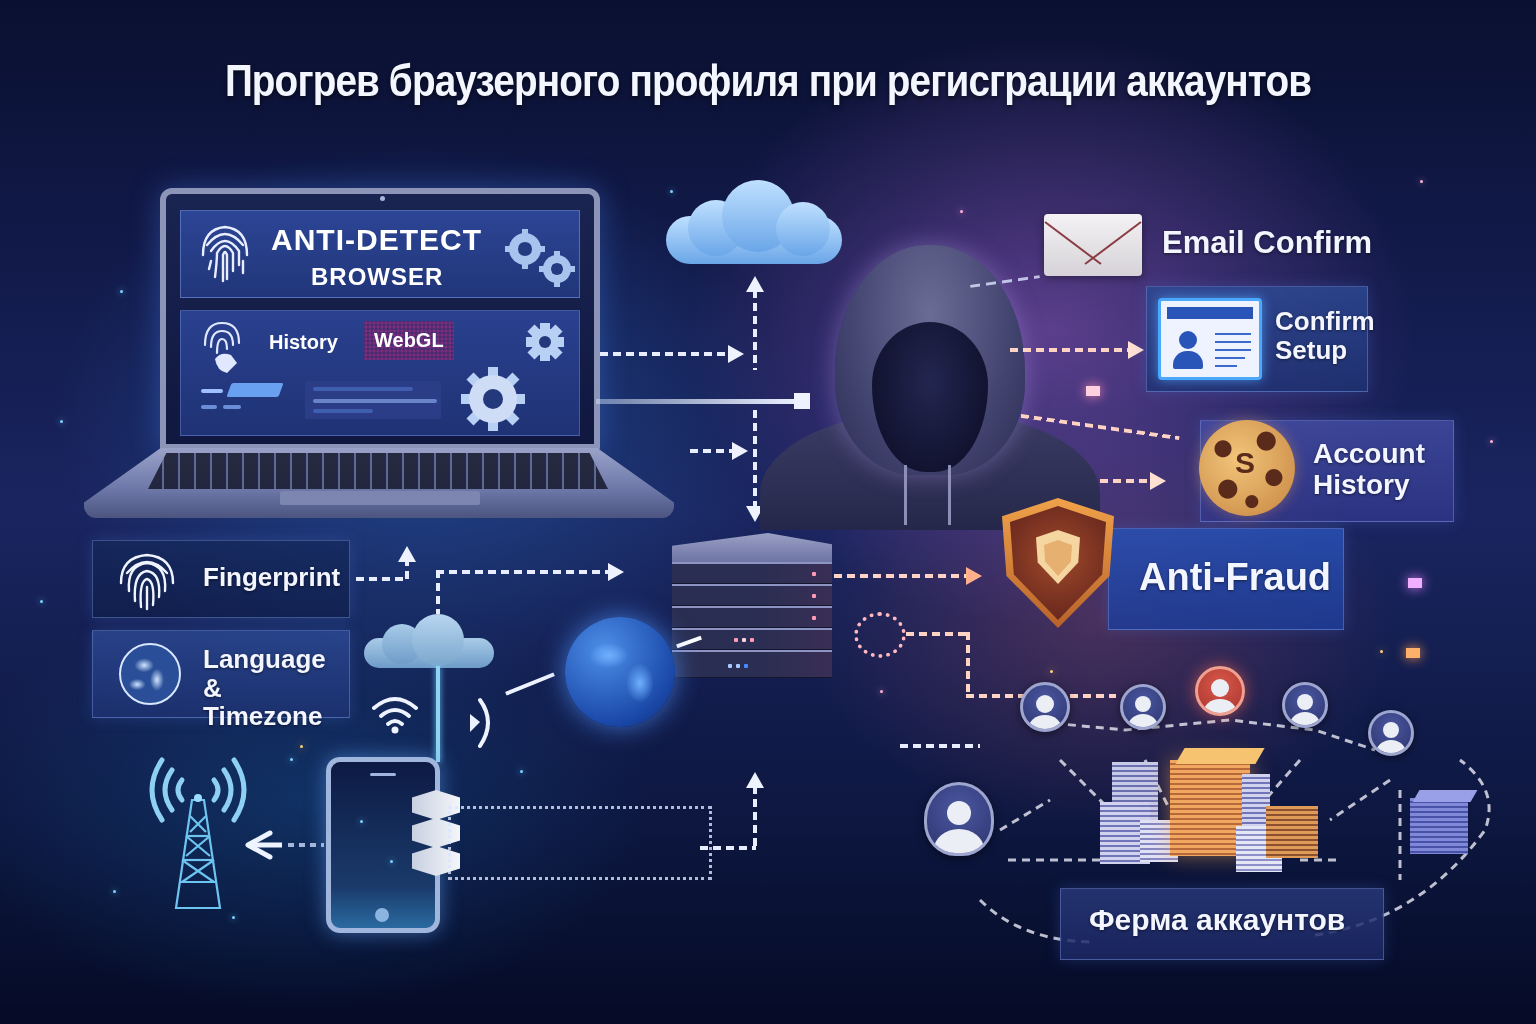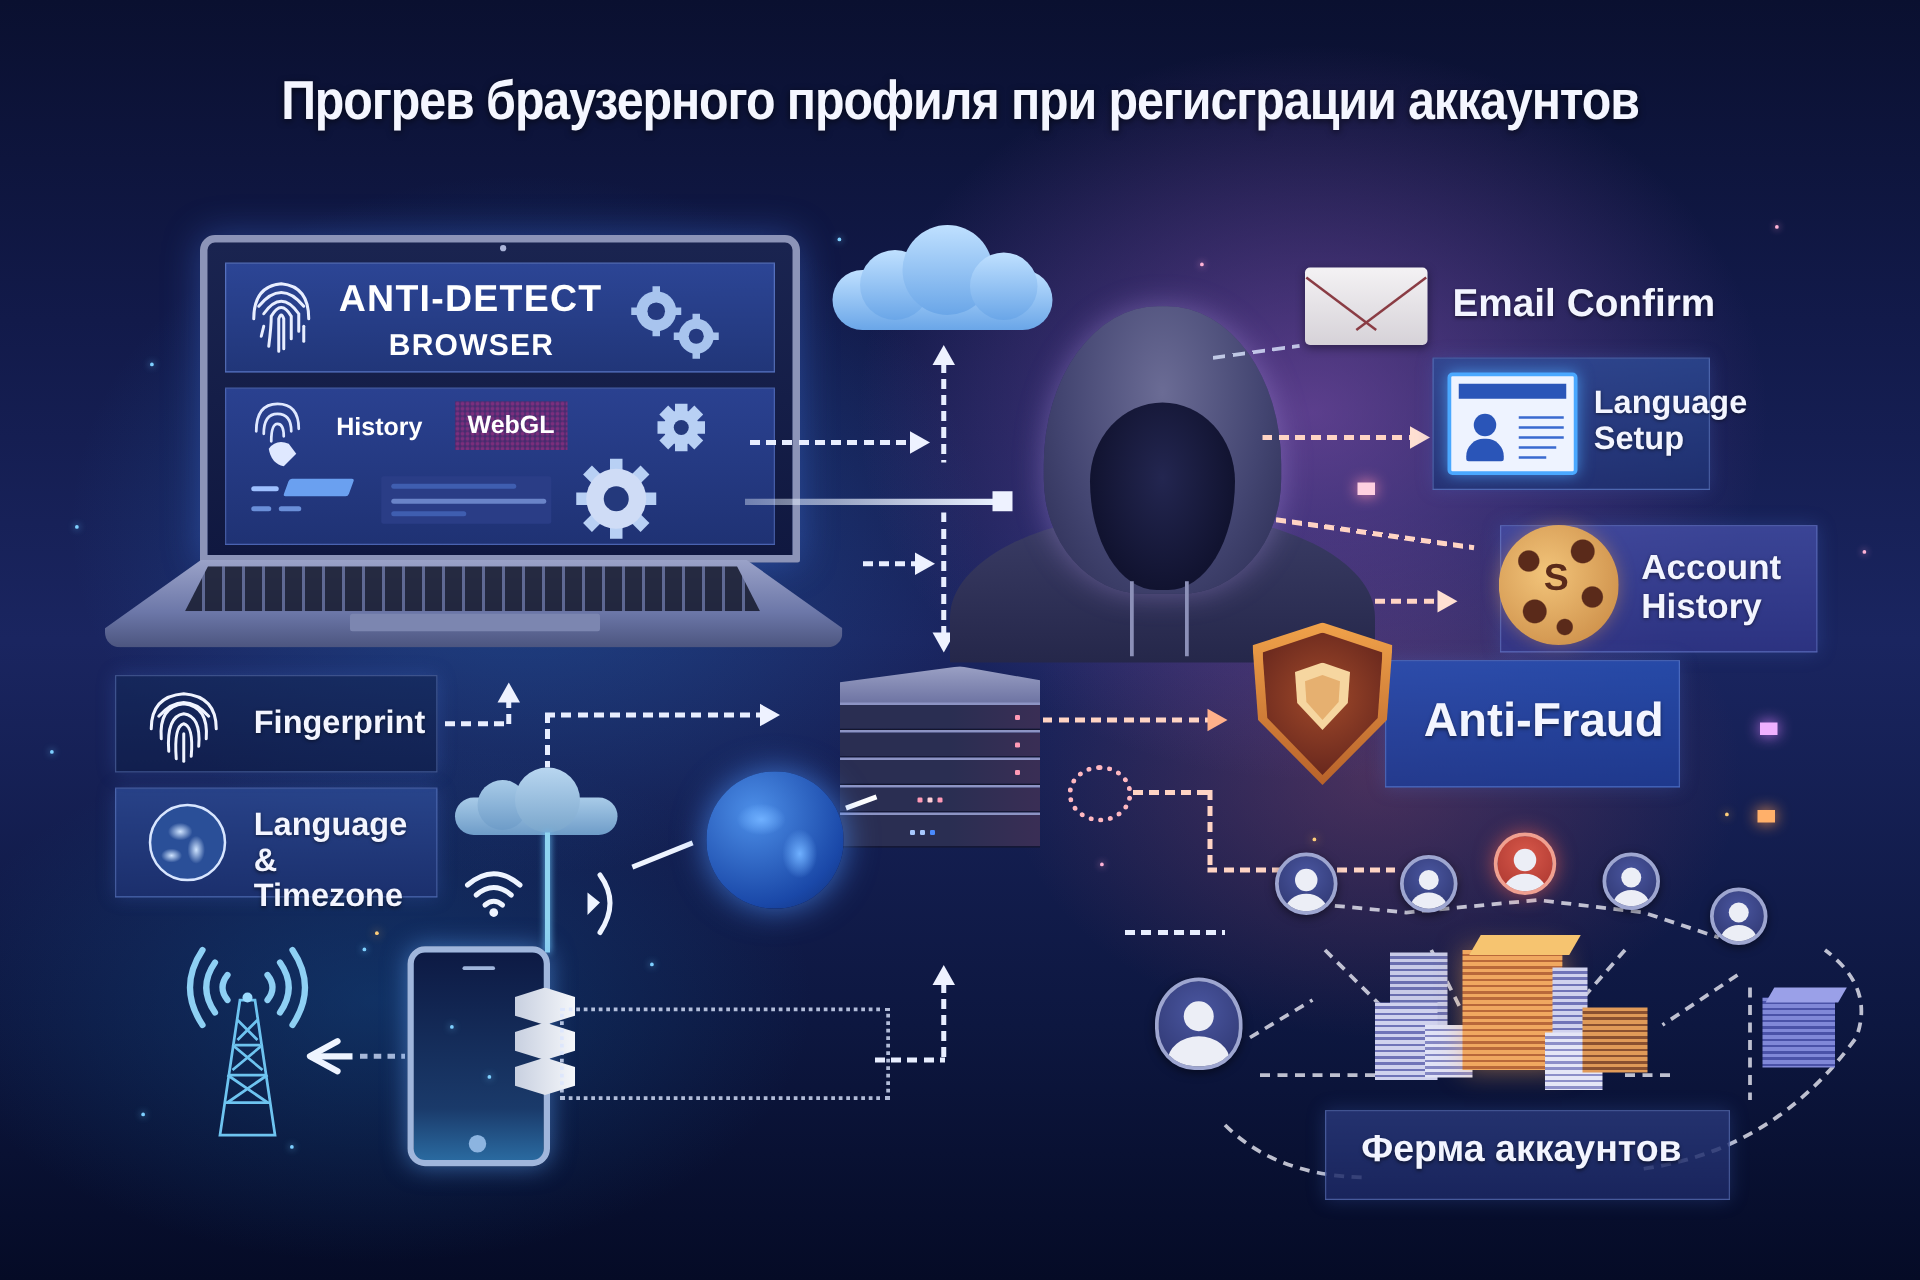--- a/index.html
+++ b/index.html
@@ -36,21 +36,21 @@
     position: absolute;
     background: linear-gradient(180deg, rgba(45,75,150,0.78), rgba(30,50,115,0.78));
     border: 1px solid rgba(140,170,240,0.35);
     box-shadow: 0 0 14px rgba(80,120,220,0.25);
     display: flex; align-items: center;
   }
   .label-text { font-weight: bold; color: #f3f5ff; text-shadow: 0 1px 3px rgba(0,0,0,0.5); line-height: 1.1; }
 
   
   .laptop-screen {
-    position: absolute; left: 160px; top: 188px; width: 480px; height: 262px;
+    position: absolute; left: 160px; top: 188px; width: 440px; height: 262px;
     background: linear-gradient(180deg,#1a2450,#101840);
     border: 6px solid #8c94b8; border-radius: 12px 12px 2px 2px;
     box-shadow: 0 0 30px rgba(70,120,230,0.4);
     padding-left: 13px;
   }
   .laptop-cam { position: absolute; left: 50%; top: 2px; width: 5px; height: 5px; border-radius: 50%; background: #aab4d8; }
   .ad-header {
     position: absolute; left: 14px; top: 16px; right: 14px; height: 88px;
     background: linear-gradient(180deg,#2c4595,#213679); border: 1px solid rgba(150,180,255,0.4);
   }
@@ -376,21 +376,21 @@
   <div class="arrow-r warm" style="left:1128px;top:341px"></div>
   <div class="dash-h warm" style="left:1020px;top:425px;width:160px;transform:rotate(8deg)"></div>
   <div class="dash-h warm" style="left:1100px;top:479px;width:50px"></div>
   <div class="arrow-r warm" style="left:1150px;top:472px"></div>
 
   <div class="envelope"></div>
   <div class="abs label-text" style="left:1162px;top:226px;font-size:31px">Email Confirm</div>
 
   <div class="panel" style="left:1146px;top:286px;width:222px;height:106px">
     <div class="label-text" style="position:absolute;left:128px;top:20px;font-size:26px">
-      <div>Language</div>
+      <div>Confirm</div>
       <div>Setup</div>
     </div>
   </div>
   <div class="idcard">
     <div class="bar"></div>
       <div class="head"></div>
       <div class="body"></div>
     <div class="ln" style="top:32px;width:36px"></div>
       <div class="ln" style="top:40px;width:36px"></div>
     <div class="ln" style="top:48px;width:36px"></div>

